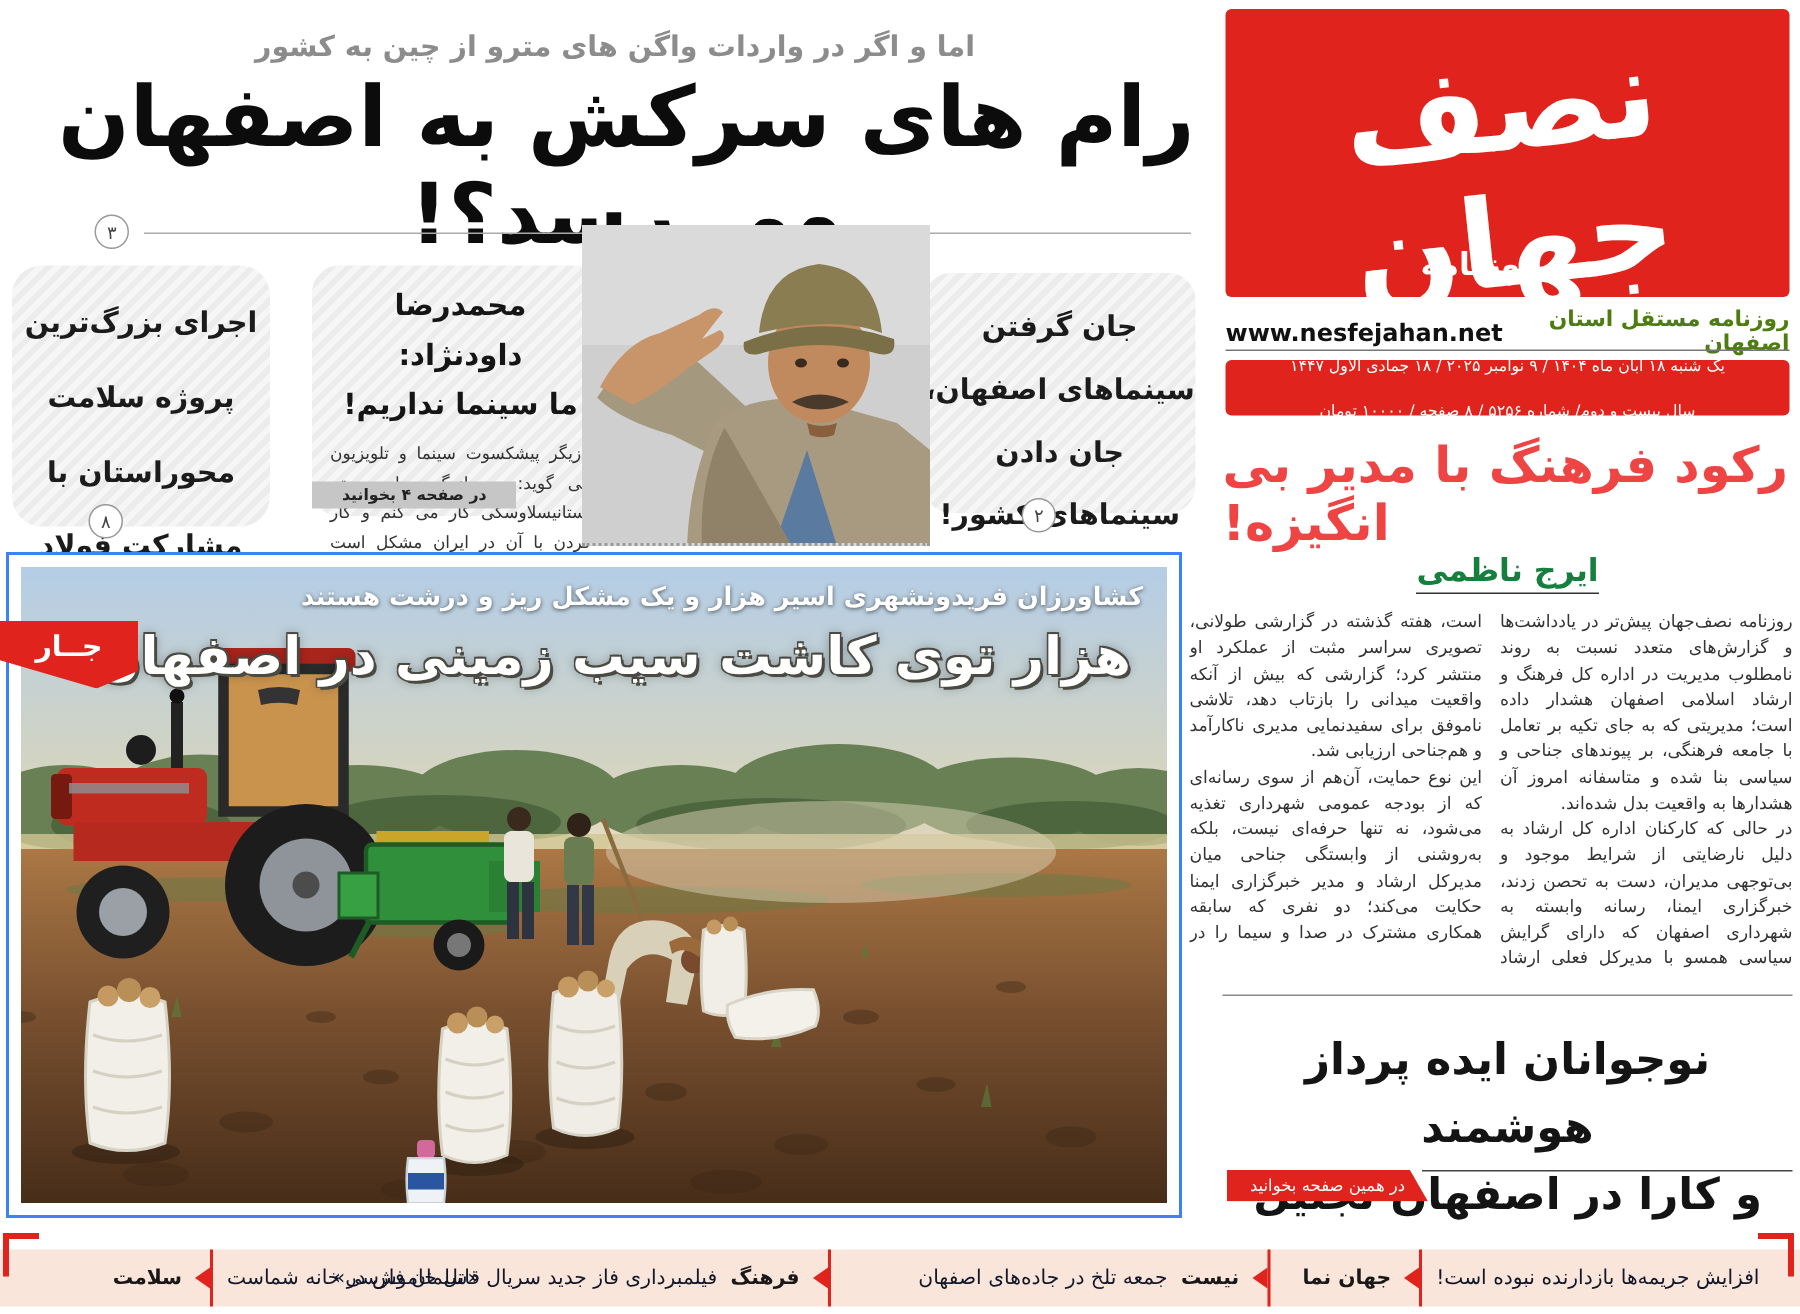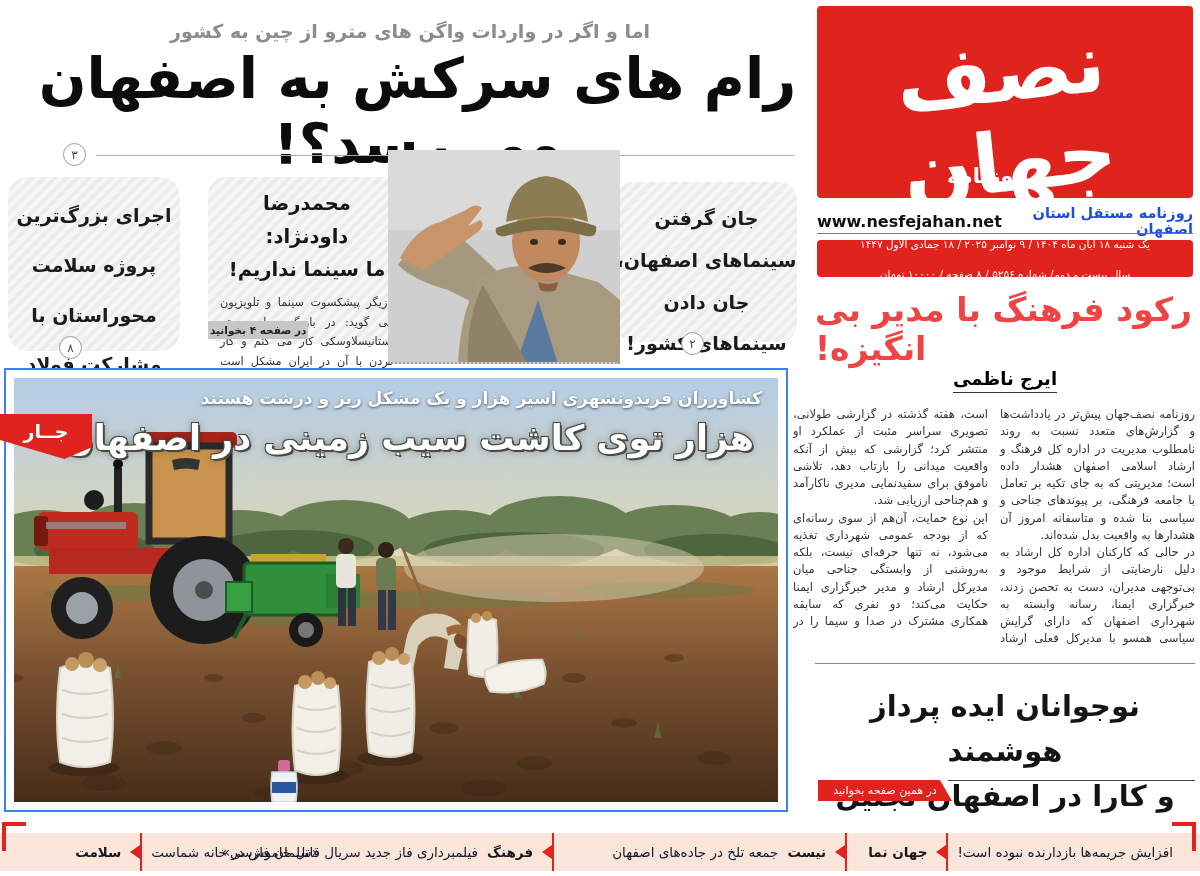--- a/index.html
+++ b/index.html
@@ -6,21 +6,21 @@
   body { background:#fff; font-family:"DejaVu Sans", sans-serif; }
   .page { position:relative; width:1200px; height:876px; background:#fff; overflow:hidden; direction:rtl; }
   .abs { position:absolute; }
 
   
   .logo-box { left:817px; top:6px; width:376px; height:192px; background:var(--red); border-radius:4px; overflow:hidden; }
   .logo-main { position:absolute; right:18px; top:22px; width:340px; text-align:center; color:#fff;
     font-size:82px; font-weight:bold; transform:rotate(-6deg); letter-spacing:-2px; line-height:1.1; }
   .logo-sub { position:absolute; left:130px; bottom:10px; color:#fff; font-size:21px; font-weight:bold; }
   .mast-row { left:817px; top:205px; width:376px; display:flex; justify-content:space-between; align-items:center; direction:rtl; }
-  .tagline { font-size:14.5px; font-weight:bold; color:#1d4ed8; }
+  .tagline { font-size:14.5px; font-weight:bold; color:#4d7c0f; }
   .website { font-size:16px; font-weight:bold; color:#111; direction:ltr; }
   .mast-rule { left:817px; top:233px; width:376px; border-top:1.5px solid #777; }
   .date-strip { left:817px; top:240px; width:376px; height:37px; background:var(--red); border-radius:4px;
     color:#fff; font-size:10.5px; text-align:center; display:flex; flex-direction:column; justify-content:center; gap:18px; }
 
   
   .lead-kicker { left:60px; top:20px; width:700px; text-align:center; font-size:19px; color:#8c8c8c; font-weight:600; }
   .lead-headline { left:35px; top:46px; width:765px; text-align:center; font-size:56px; font-weight:900; color:#0c0c0c; letter-spacing:-1px; }
   .lead-rule { left:96px; top:155px; width:698px; border-top:1px solid #aaa; }
   .pnum { width:23px; height:23px; border:1.5px solid #999; border-radius:50%; background:#fff; color:#444;
@@ -28,21 +28,21 @@
   .pn3 { left:63px; top:143px; } .pn8 { left:59px; top:336px; } .pn2 { left:681px; top:332px; }
 
   
   .hatch { background:repeating-linear-gradient(135deg,#ececec 0px,#ececec 4px,#f6f6f6 4px,#f6f6f6 8px); border-radius:20px; }
   .box-health { left:8px; top:177px; width:172px; height:174px; padding-top:14px;
     text-align:center; font-size:19px; font-weight:900; color:#1b1b1b; line-height:2.62; }
   .box-davood { left:208px; top:177px; width:198px; height:167px; border-radius:18px; padding:10px 12px 8px; }
   .davood-title { text-align:center; font-size:19.5px; font-weight:900; color:#151515; line-height:1.7; }
   .davood-sum { margin-top:7px; font-size:11.3px; color:#333; text-align:justify; line-height:1.72; }
   .davood-chip { position:absolute; right:auto; left:0; bottom:5px; background:#c6c6c6; color:#222;
-    font-size:10.5px; font-weight:bold; padding:3px 2px; }
+    font-size:10.5px; font-weight:bold; padding:3px 20px; }
   .actor-photo { left:388px; top:150px; width:232px; height:214px; background:linear-gradient(180deg,#d9d9d9,#c3c3c3);
     border-bottom:2px dotted #999; z-index:3; overflow:hidden; }
   .box-cinema { left:616px; top:182px; width:181px; height:160px; border-radius:18px; padding-top:16px;
     text-align:center; font-size:19px; font-weight:900; color:#1b1b1b; line-height:2.2; }
 
   
   .farm-card { left:4px; top:368px; width:784px; height:444px; background:#fff; border:2px solid #3b82f6; padding:8px; }
   .farm-photo { position:relative; width:100%; height:100%; overflow:hidden; }
   .farm-kicker { position:absolute; top:10px; right:16px; color:#fff; font-size:17px; font-weight:bold;
     text-shadow:0 1px 3px rgba(0,0,0,.65); z-index:4; }
@@ -51,21 +51,21 @@
     text-shadow:2px 2px 0 #4a4a42, -1px -1px 0 #4a4a42, 1px -1px 0 #4a4a42, -1px 1px 0 #4a4a42, 0 0 8px rgba(0,0,0,.4); }
   .farm-pnum { width:26px; height:26px; border:2px solid #fff; border-radius:50%; font-size:14px; color:#fff;
     display:flex; align-items:center; justify-content:center; text-shadow:none; background:rgba(60,60,50,.25); }
   .jar-tab { left:0; top:414px; width:92px; height:45px; background:var(--red); z-index:6;
     clip-path:polygon(0 0,100% 0,100% 74%,70% 100%,0 58%);
     color:#fff; font-size:19px; font-weight:bold; text-align:center; padding-top:6px; letter-spacing:2px; }
 
   
   .op-title { left:815px; top:290px; width:380px; text-align:left; font-size:33px; font-weight:900; color:#ef4444; }
   .op-author-wrap { left:815px; top:368px; width:380px; text-align:center; }
-  .op-author { font-size:18px; font-weight:bold; color:#000000; border-bottom:1.5px solid #333; padding-bottom:3px; }
+  .op-author { font-size:21px; font-weight:bold; color:#15803d; border-bottom:1.5px solid #333; padding-bottom:3px; }
   .op-body { left:793px; top:406px; width:402px; height:250px; overflow:hidden;
     column-count:2; column-gap:12px; direction:rtl; text-align:justify;
     font-size:11.5px; line-height:1.5; color:#333; }
   .op-body .bodytext { white-space:pre-line; }
   .op-rule { left:815px; top:663px; width:380px; border-top:1px solid #888; }
   .teens { left:815px; top:684px; width:380px; text-align:center; font-size:29px; font-weight:900; color:#141414; line-height:1.55; }
   .ribbon { left:818px; top:780px; width:134px; height:21px; background:var(--red); color:#fff; font-size:11px;
     display:flex; align-items:center; justify-content:center; clip-path:polygon(0 0,91% 0,100% 100%,0 100%); z-index:2; }
   .ribbon-rule { left:948px; top:780px; width:247px; border-top:1.5px solid #444; }
 

